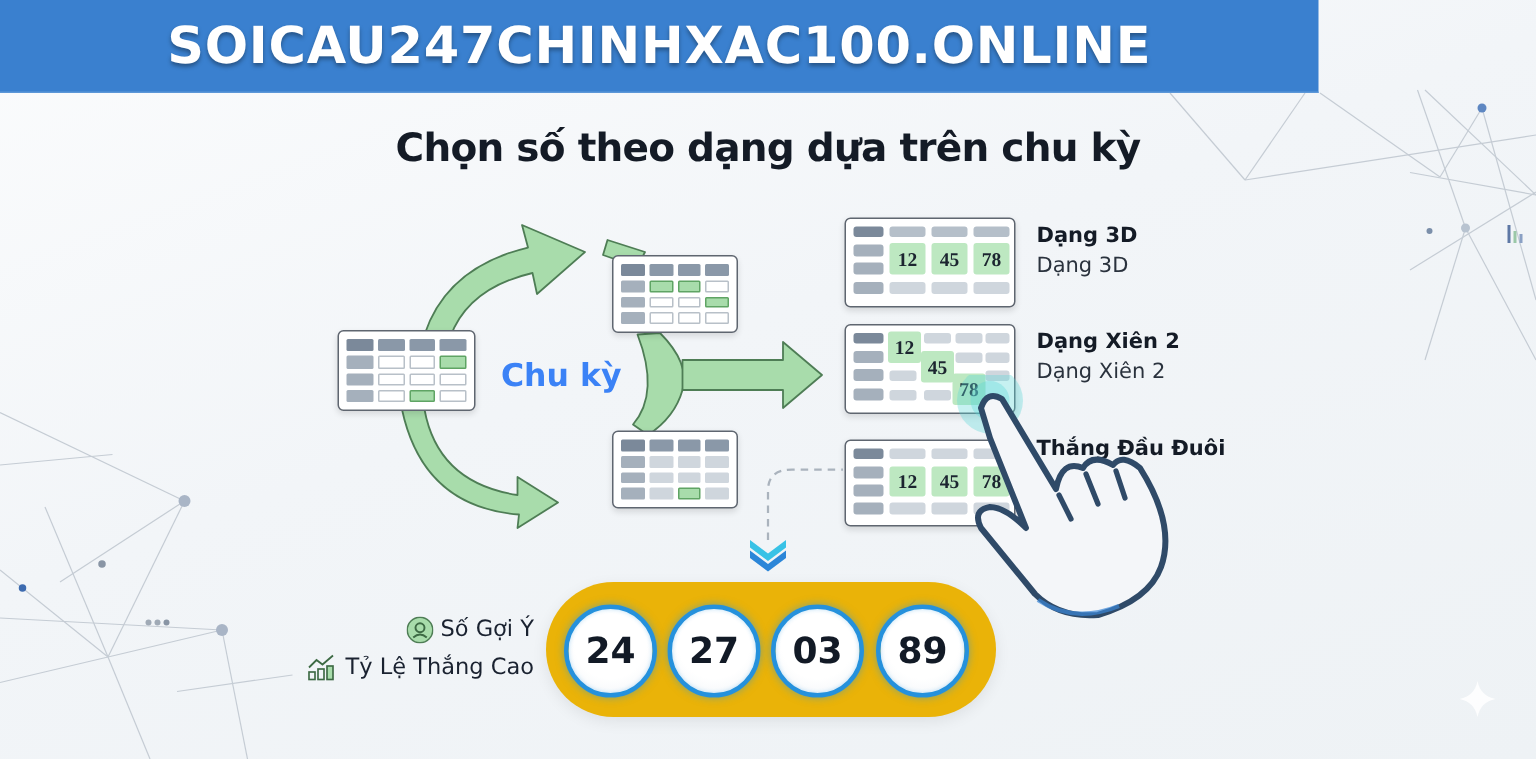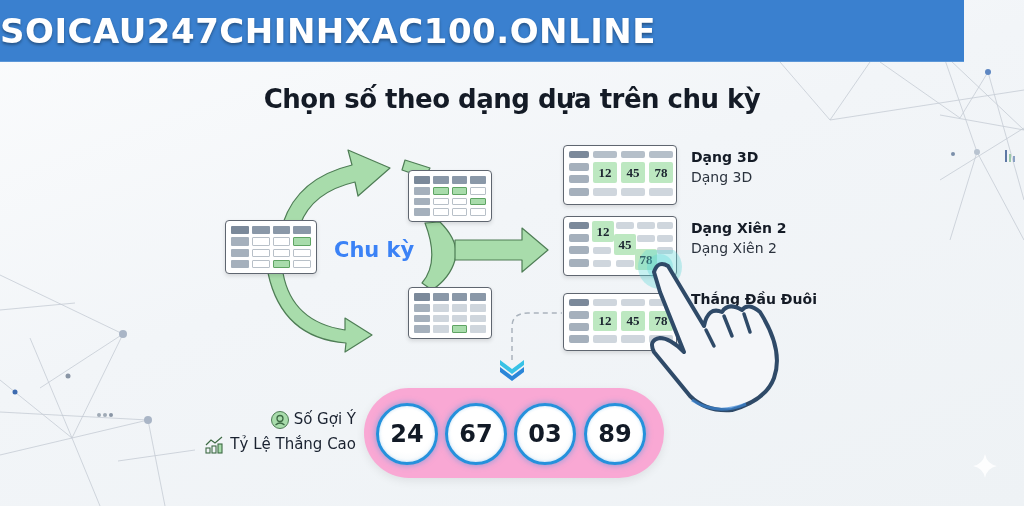--- a/index.html
+++ b/index.html
@@ -4,23 +4,23 @@
 <style>
   * { box-sizing: border-box; margin: 0; padding: 0; }
   html, body { width: 1024px; height: 506px; overflow: hidden; }
   body {
     position: relative;
     font-family: "Liberation Sans", "DejaVu Sans", sans-serif;
     background: linear-gradient(160deg, #fbfcfd 0%, #f2f5f8 45%, #eef2f5 100%);
     color: #141b26;
   }
   .banner {
-    position: absolute; left: 0; top: 0; width: 964px; height: 62px;
+    position: absolute; left: 0; top: 0; width: 879px; height: 62px;
     background: #3a80cf;
-    display: flex; align-items: center; justify-content: flex-start;
+    display: flex; align-items: center; justify-content: center;
     border-bottom: 1px solid #5c97d8;
   }
   .banner-text {
     color: #fff; font-weight: bold; font-size: 34px; letter-spacing: 0.5px;
     text-shadow: 0 2px 3px rgba(0,0,0,0.35);
     font-family: "DejaVu Sans", sans-serif;
   }
   .bg-net { position: absolute; left: 0; top: 0; width: 1024px; height: 506px; pointer-events: none; }
   .title {
     position: absolute; left: 0; top: 84px; width: 1024px; text-align: center;
@@ -56,21 +56,21 @@
   }
   .type-label { position: absolute; font-size: 14px; font-family: "DejaVu Sans", sans-serif; }
   .type-label .bold { font-weight: bold; color: #141b26; display: block; }
   .type-label .sub { color: #2a323d; display: block; margin-top: 4px; }
   .info {
     position: absolute; right: 668px; top: 407px; text-align: right;
     font-size: 15px; color: #1a2230; font-family: "DejaVu Sans", sans-serif; line-height: 25px;
   }
   .info-row { display: flex; align-items: center; justify-content: flex-end; gap: 5px; }
   .balls-pill {
-    position: absolute; left: 364px; top: 388px; width: 300px; height: 90px; background: #f9a8d4;
+    position: absolute; left: 364px; top: 388px; width: 300px; height: 90px; background: #eab308;
     border-radius: 45px; box-shadow: 0 3px 10px rgba(0,0,0,0.08);
   }
   .ball {
     position: absolute; top: 15px; width: 62px; height: 62px; border-radius: 50%;
     border: 3px solid #2591dc;
     background: radial-gradient(circle at 50% 40%, #ffffff 55%, #eef3f7 100%);
     box-shadow: 0 0 6px rgba(37,150,225,0.55), inset 0 0 3px rgba(37,150,225,0.3);
     display: flex; align-items: center; justify-content: center;
     font-size: 24px; font-weight: bold; color: #121a26; font-family: "DejaVu Sans", sans-serif;
   }
@@ -293,16 +293,16 @@
       <rect x="7" y="10" width="4" height="7" fill="none" stroke="#3d6a44" stroke-width="1.1"></rect>
       <rect x="13" y="8" width="4" height="9" fill="#a8dcab" stroke="#3d6a44" stroke-width="1.1"></rect>
       <path d="M1 9 L6 4 L10 7 L17 1" stroke="#3d6a44" stroke-width="1.2" fill="none"></path>
     </svg>
     <span>Tỷ Lệ Thắng Cao</span>
   </div>
 </div>
 
 <div class="balls-pill">
   <div class="ball" style="left:12px;">24</div>
-  <div class="ball" style="left:81px;">67</div>
+  <div class="ball" style="left:81px;">27</div>
   <div class="ball" style="left:150px;">03</div>
   <div class="ball" style="left:220px;">89</div>
 </div>
 
 </body></html>

